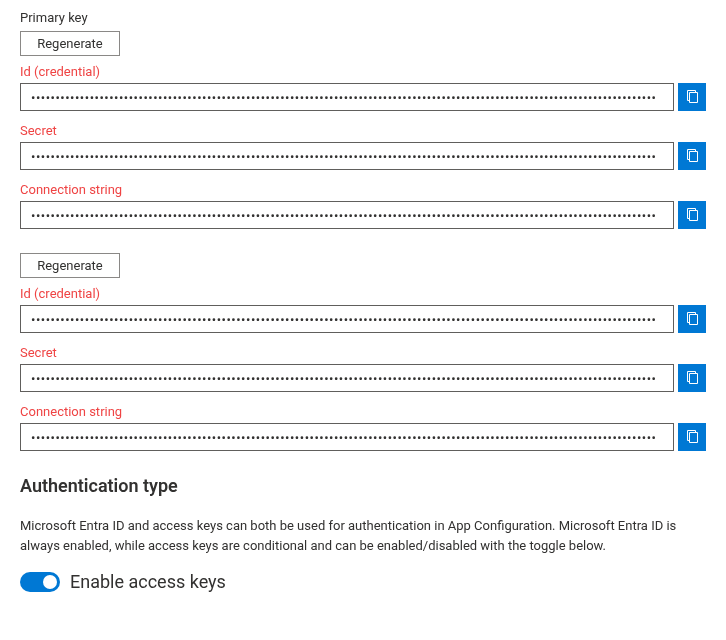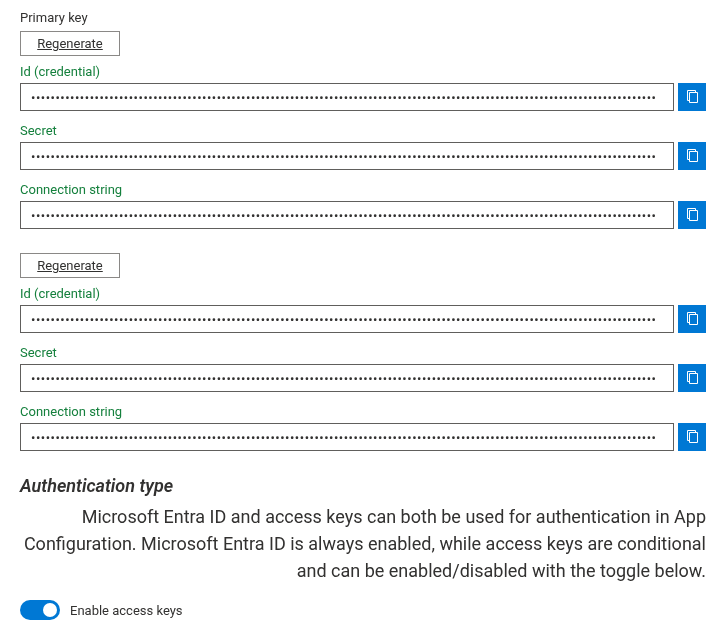--- a/index.html
+++ b/index.html
@@ -22,25 +22,24 @@
     .regenerate-btn {
       background: #ffffff;
       border: 1px solid #8a8886;
       color: #323130;
       font-size: 13px;
       padding: 4px 16px;
       cursor: pointer;
       font-family: inherit;
       margin-bottom: 6px;
       min-width: 100px;
-      text-decoration: underline;
     }
     .field-label {
       font-size: 13px;
-      color: #15803d;
+      color: #ef4444;
       margin-bottom: 4px;
       margin-top: 2px;
     }
     .field-row {
       display: flex;
       align-items: stretch;
       margin-bottom: 12px;
     }
     .masked-input {
       flex: 1;
@@ -71,29 +70,27 @@
       fill: #ffffff;
     }
     .key-block {
       margin-bottom: 24px;
     }
     .auth-heading {
       font-size: 18px;
       font-weight: 600;
       color: #323130;
       margin-top: 24px;
-      margin-bottom: 7px;
-      font-style: italic;
+      margin-bottom: 20px;
     }
     .auth-description {
-      font-size: 18px;
+      font-size: 13px;
       color: #323130;
       line-height: 1.5;
       margin-bottom: 16px;
-      text-align: right;
     }
     .toggle-row {
       display: flex;
       align-items: center;
       gap: 10px;
     }
     .toggle {
       width: 40px;
       height: 20px;
       background: #0078d4;
@@ -104,21 +101,21 @@
     .toggle-knob {
       width: 14px;
       height: 14px;
       background: #ffffff;
       border-radius: 50%;
       position: absolute;
       top: 3px;
       right: 3px;
     }
     .toggle-label {
-      font-size: 13px;
+      font-size: 18px;
       color: #323130;
     }
   </style>
 </head>
 <body>
 
 <div class="key-block">
   <div class="section-label">Primary key</div>
   <button class="regenerate-btn">Regenerate</button>
 

